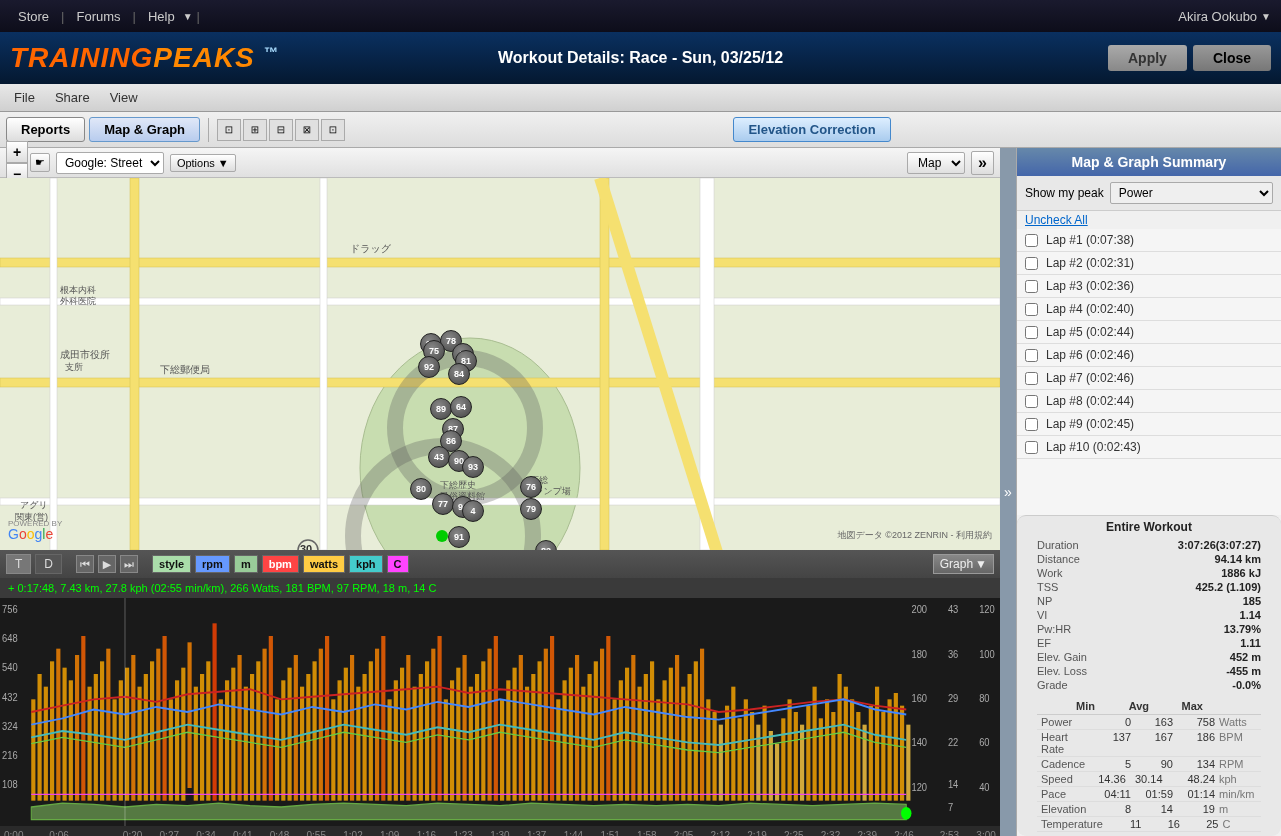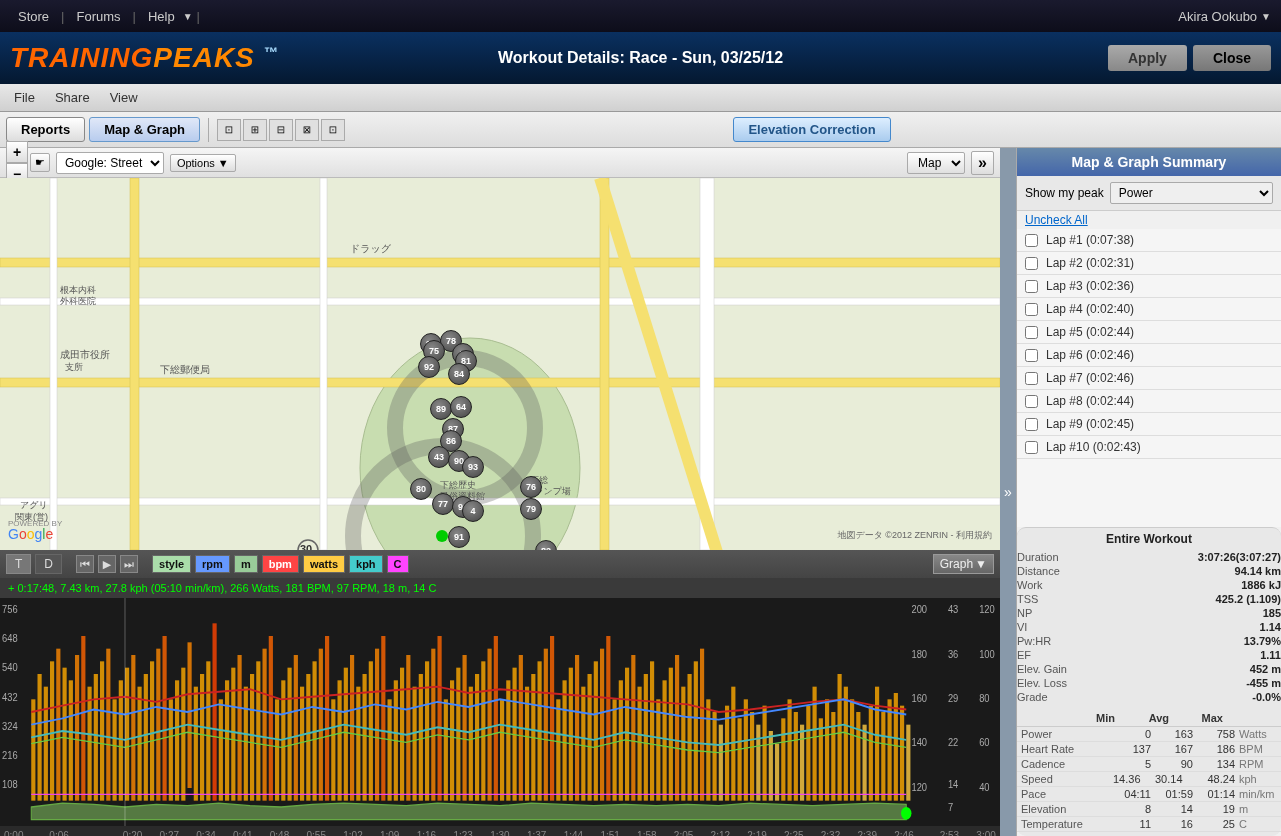--- a/index.html
+++ b/index.html
@@ -367,21 +367,21 @@
       padding: 4px 8px;
       border-bottom: 1px solid #ddd;
       font-size: 12px;
       color: #333;
     }
     .lap-item input[type=checkbox] { margin-right: 8px; }
 
     #workout-summary {
       background: #e8e8e8;
       border-top: 1px solid #ccc;
-      padding: 4px 0;
+      padding: 4px 20px;
       font-size: 11px;
       border-radius: 9px;
     }
     #workout-summary h3 {
       font-size: 12px;
       font-weight: bold;
       text-align: center;
       margin-bottom: 4px;
       color: #222;
     }
@@ -656,21 +656,21 @@
           <div class="graph-metric-btn kph">kph</div>
           <div class="graph-metric-btn c">C</div>
           <div class="graph-spacer"></div>
           <div class="graph-btn-dropdown">
             <span>Graph</span>
             <span>▼</span>
           </div>
         </div>
 
         <div id="graph-info-bar">
-          <span>+ 0:17:48, 7.43 km, 27.8 kph (05:10 min/km), 266 Watts, 181 BPM, 97 RPM, 18 m, 14 C</span>
+          <span>+ 0:17:48, 7.43 km, 27.8 kph (02:55 min/km), 266 Watts, 181 BPM, 97 RPM, 18 m, 14 C</span>
         </div>
 
         <div id="graph-canvas">
           <svg id="chart-svg" viewBox="0 0 960 180" preserveAspectRatio="none">
 
             <text x="2" y="12" fill="#aaa" font-size="9">756</text>
             <text x="2" y="35" fill="#aaa" font-size="9">648</text>
             <text x="2" y="58" fill="#aaa" font-size="9">540</text>
             <text x="2" y="81" fill="#aaa" font-size="9">432</text>
             <text x="2" y="104" fill="#aaa" font-size="9">324</text>
@@ -1041,21 +1041,21 @@
     </div>
             <div class="stats-row" style="display: flex; justify-content: space-between; font-size: 11px; padding: 1px 4px; border-bottom: 1px solid rgb(221, 221, 221);">
       <span style="flex:1;color:#555;">Cadence</span>
       <span style="width:38px;text-align:right;">5</span>
       <span style="width:38px;text-align:right;">90</span>
       <span style="width:38px;text-align:right;">134</span>
       <span style="width:38px;color:#777;">RPM</span>
     </div>
             <div class="stats-row" style="display: flex; justify-content: space-between; font-size: 11px; padding: 1px 4px; border-bottom: 1px solid rgb(221, 221, 221);">
       <span style="flex:1;color:#555;">Speed</span>
-      <span style="width:38px;text-align:left;">14.36</span>
+      <span style="width:38px;text-align:center;">14.36</span>
       <span style="width:38px;text-align:left;">30.14</span>
       <span style="width:38px;text-align:right;">48.24</span>
       <span style="width:38px;color:#777;">kph</span>
     </div>
             <div class="stats-row" style="display: flex; justify-content: space-between; font-size: 11px; padding: 1px 4px; border-bottom: 1px solid rgb(221, 221, 221);">
       <span style="flex:1;color:#555;">Pace</span>
       <span style="width:38px;text-align:right;">04:11</span>
       <span style="width:38px;text-align:right;">01:59</span>
       <span style="width:38px;text-align:right;">01:14</span>
       <span style="width:38px;color:#777;">min/km</span>

